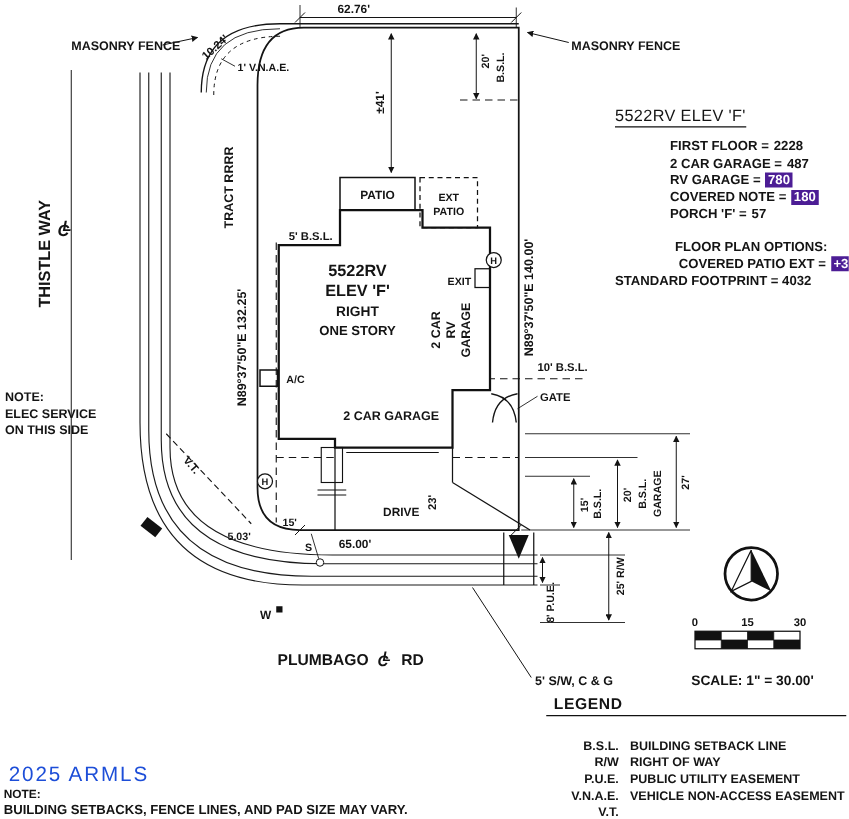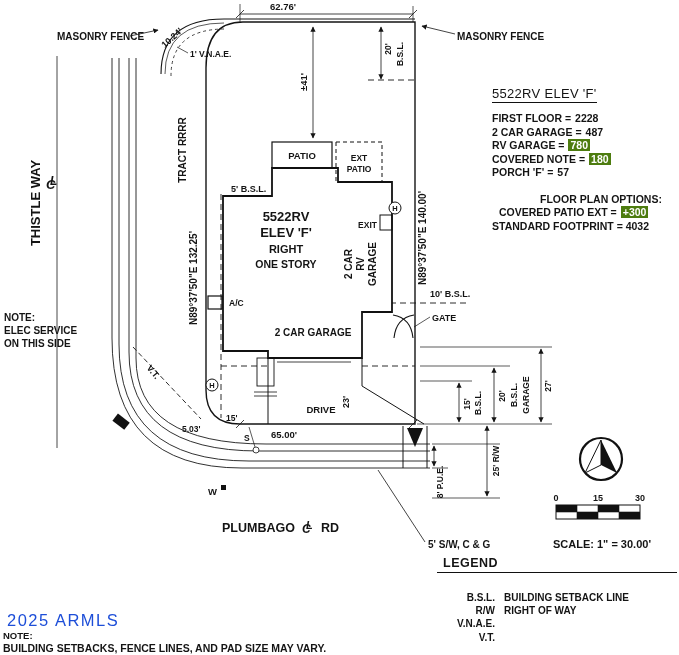--- a/index.html
+++ b/index.html
@@ -8,22 +8,22 @@
     background:#ffffff;font-family:"Liberation Sans",sans-serif;color:#141414;
   }
   svg.plan{position:absolute;left:0;top:0;}
   svg.plan text{font-family:"Liberation Sans",sans-serif;fill:#141414;font-weight:700;}
   .overlay{position:absolute;}
   
   .info-panel{left:492px;top:84px;width:186px;}
   .ip-title{display:inline-block;font-size:13px;font-weight:400;letter-spacing:.3px;
     border-bottom:1.6px solid #111;padding-bottom:1px;margin-bottom:9px;white-space:nowrap;}
   .ip-row{font-size:10.5px;font-weight:700;line-height:13.5px;white-space:nowrap;}
-  .ip-row .lbl{margin-right:4px;}
-  .hl{background:#4d7c0f;color:#ffffff;padding:0 2px;}
+  .ip-row .lbl{margin-right:4px;margin-left:44px;}
+  .hl{background:#4c1d95;color:#ffffff;padding:0 2px;}
   .ip-opt-header{margin-top:13px;font-size:10.5px;font-weight:700;line-height:13.5px;white-space:nowrap;margin-left:48px;}
   .indent{margin-left:7px;}
   .ip-total{font-size:10.5px;font-weight:700;line-height:13.5px;white-space:nowrap;}
   .gap-top{margin-top:13px;}
   
   .legend{left:437px;top:556px;width:240px;}
   .legend-title{font-size:12.5px;font-weight:700;letter-spacing:.5px;padding-left:6px;
     border-bottom:1.6px solid #111;padding-bottom:2px;margin-bottom:18px;}
   .legend-row{display:flex;font-size:10px;font-weight:700;line-height:13.2px;}
   .legend-abbr{width:58px;text-align:right;margin-right:9px;white-space:nowrap;}
@@ -253,21 +253,26 @@
   <div class="legend-title">LEGEND</div>
   <div class="legend-row">
     <span class="legend-abbr">B.S.L.</span>
     <span class="legend-desc">BUILDING SETBACK LINE</span>
   </div>
   <div class="legend-row">
     <span class="legend-abbr">R/W</span>
     <span class="legend-desc">RIGHT OF WAY</span>
   </div>
   <div class="legend-row">
+    <span class="legend-abbr">P.U.E.</span>
+    <span class="legend-desc">PUBLIC UTILITY EASEMENT</span>
+  </div>
+  <div class="legend-row">
     <span class="legend-abbr">V.N.A.E.</span>
+    <span class="legend-desc">VEHICLE NON-ACCESS EASEMENT</span>
   </div>
   <div class="legend-row">
     <span class="legend-abbr">V.T.</span>
   </div>
 </div>
 
 <div class="overlay watermark">2025 ARMLS</div>
 <div class="overlay note-title">NOTE:</div>
 <div class="overlay note-body">BUILDING SETBACKS, FENCE LINES, AND PAD SIZE MAY VARY.</div>
 

